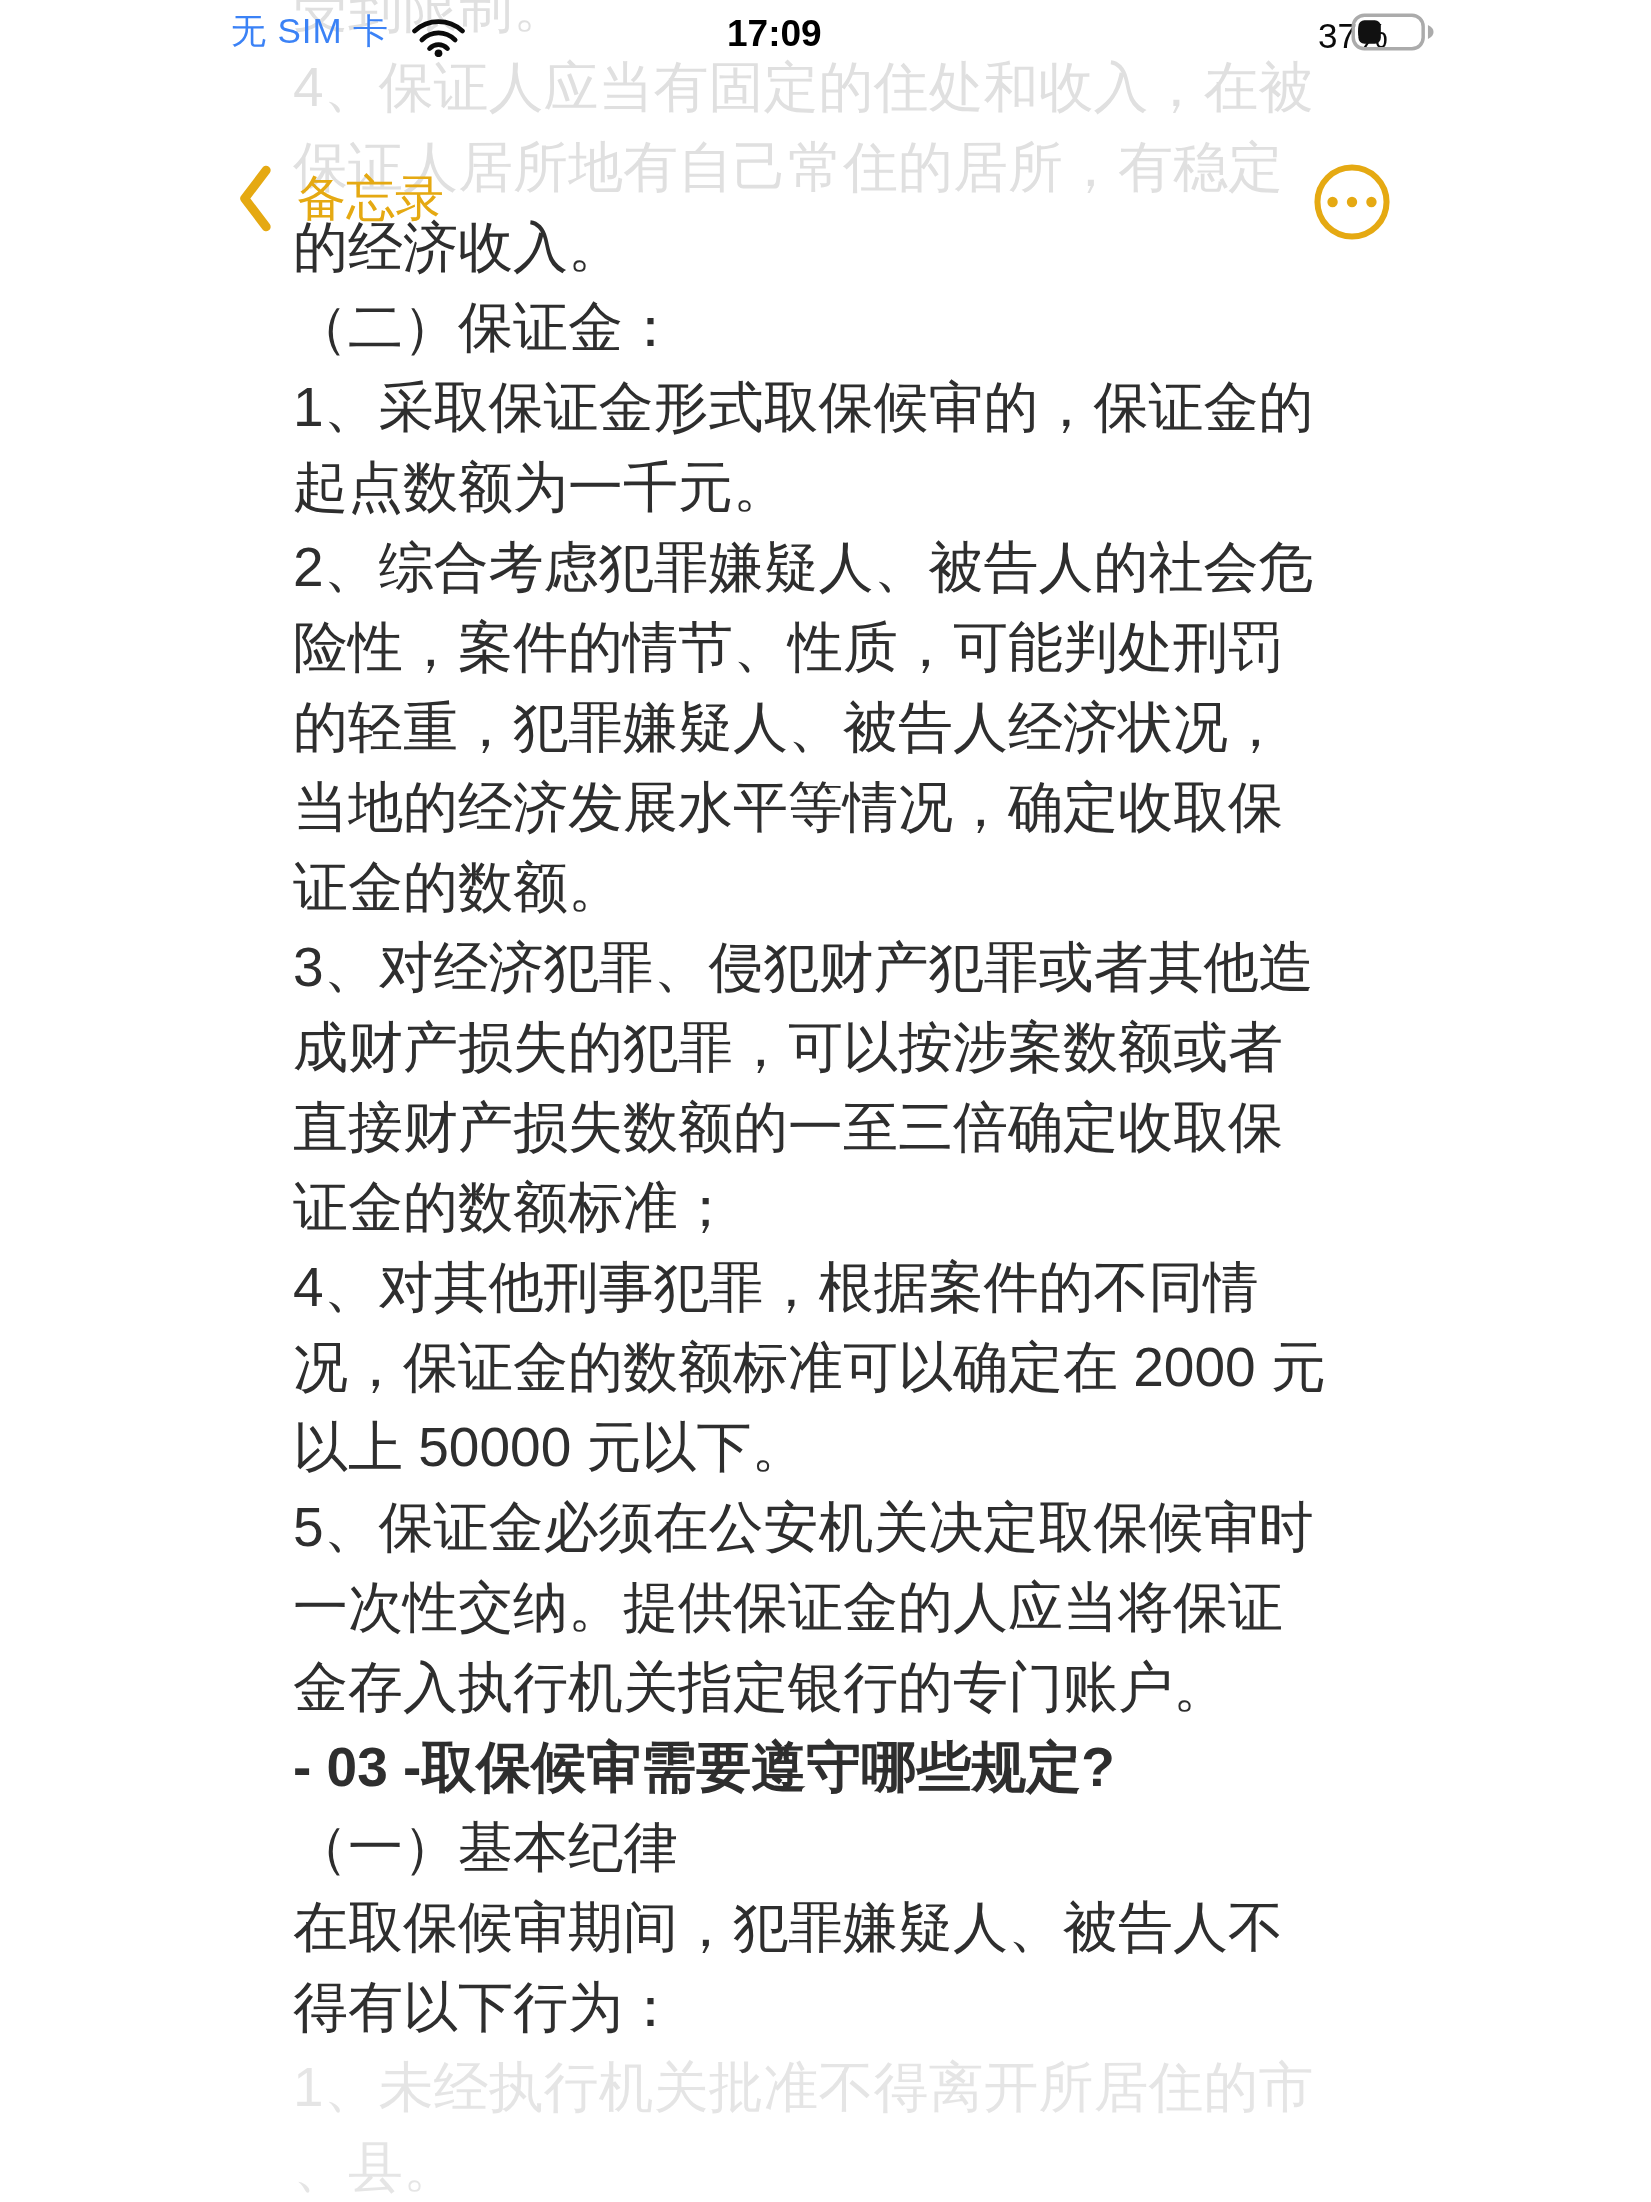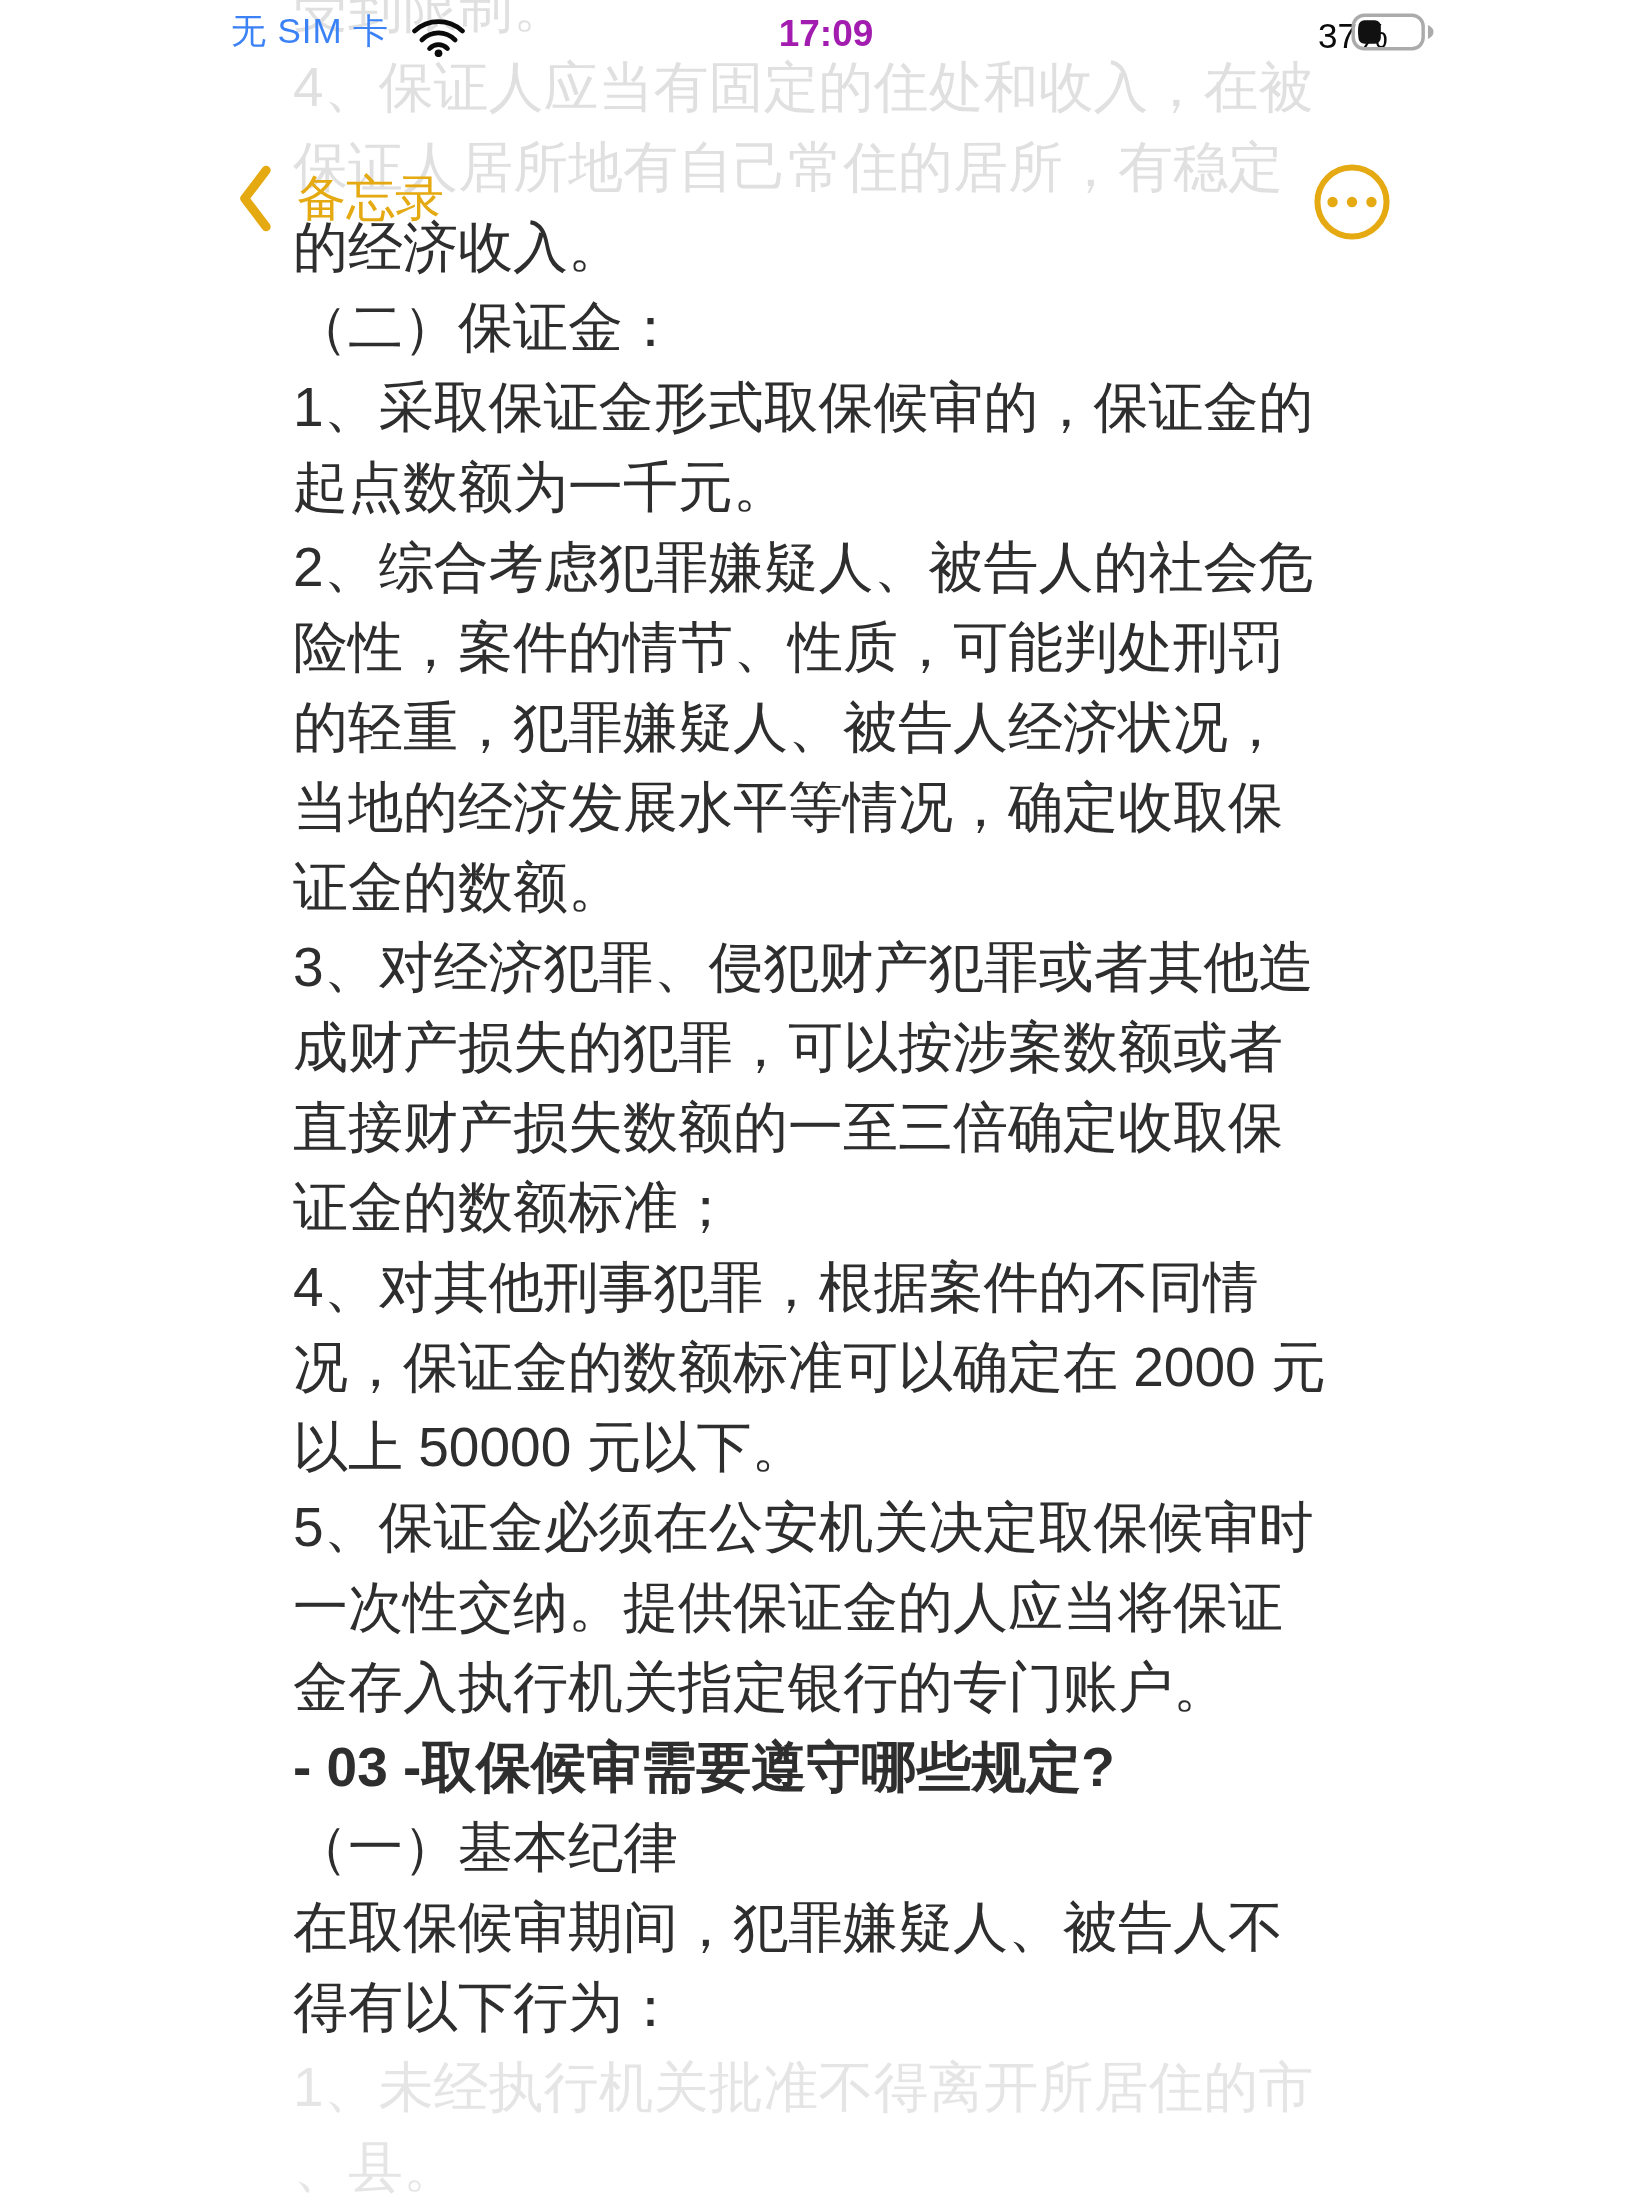--- a/index.html
+++ b/index.html
@@ -22,22 +22,22 @@
     background:rgba(255,255,255,0.85);z-index:2;
   }
   .overlay-bottom{
     position:absolute;left:0;top:2058px;width:1652px;height:145px;
     background:rgba(255,255,255,0.88);z-index:2;
   }
   
   .status-bar{position:absolute;left:0;top:0;width:1652px;height:57px;z-index:3;}
   .carrier{position:absolute;left:231px;top:8px;font-size:35px;color:#3b82f6;letter-spacing:0.9px;}
   .wifi{position:absolute;left:412px;top:17px;}
-  .clock{position:absolute;left:727px;top:13px;width:198px;text-align:center;
-         font-size:37px;font-weight:600;color:#a21caf;}
+  .clock{position:absolute;left:727px;top:13px;width:198px;
+         font-size:37px;font-weight:600;color:#000000;}
   .batt-pct{position:absolute;left:1268px;top:15.5px;width:120px;text-align:right;
             font-size:35px;color:#0b0b0b;}
   .batt-icon{position:absolute;left:1351px;top:13px;}
   
   .nav-bar{position:absolute;left:0;top:60px;width:1652px;height:129px;z-index:3;}
   .back-btn{position:absolute;left:237px;top:105px;display:flex;align-items:center;cursor:pointer;}
   .back-btn svg{display:block;}
   .back-label{margin-left:24px;font-size:49px;color:var(--accent);line-height:67px;}
   .more-btn{position:absolute;left:1314px;top:104px;width:76px;height:76px;cursor:pointer;}
   

